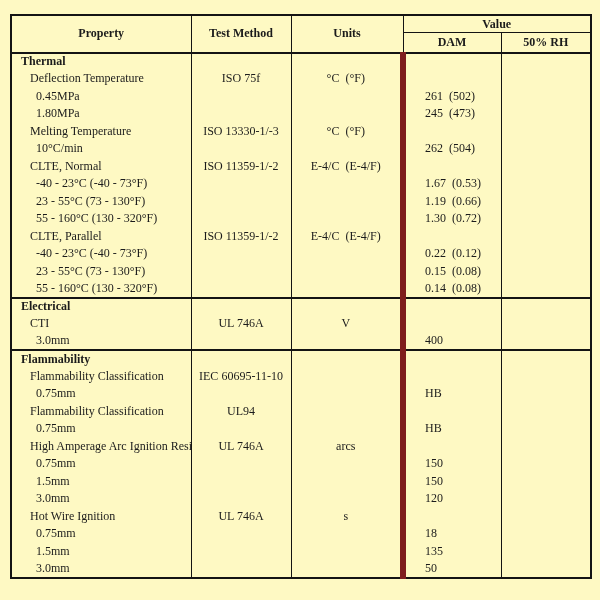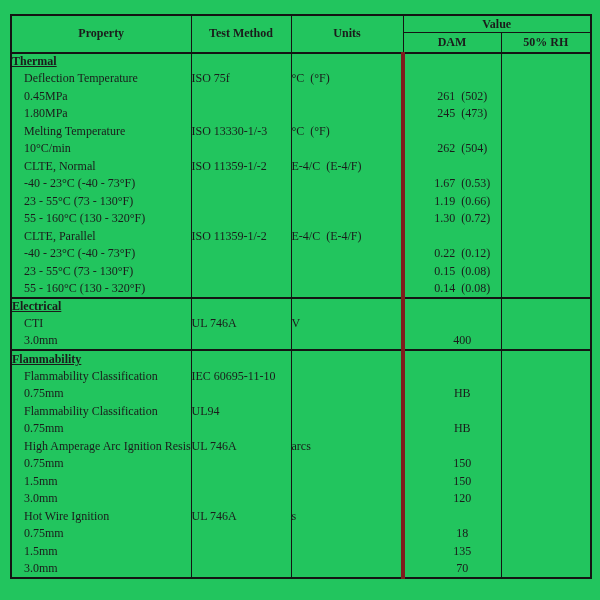--- a/index.html
+++ b/index.html
@@ -4,21 +4,21 @@
 <style>
   html, body {
     margin: 0;
     padding: 0;
     background: #ffffff;
   }
   .page {
     position: relative;
     width: 600px;
     height: 600px;
-    background: #22c55e;
+    background: #fef9c3;
     font-family: "Liberation Serif", serif;
     color: #1b1b1b;
     overflow: hidden;
   }
   table.props {
     position: absolute;
     left: 10px;
     top: 14px;
     width: 580px;
     border-collapse: collapse;
@@ -53,28 +53,28 @@
   tbody tr.section-start td { border-top: 2px solid #141414; }
 
   tbody td {
     padding: 0;
     vertical-align: middle;
     line-height: 1.05;
     white-space: pre;
     overflow: hidden;
   }
   td.col-prop   { text-align: left; }
-  td.col-method { border-left: 1px solid #141414; }
-  td.col-units  { border-left: 1px solid #141414; margin-left: 47px; }
-  td.col-dam    { text-align: center; border-left: 4px solid #7f1d1d; padding-left: 19px; }
+  td.col-method { text-align: center; border-left: 1px solid #141414; }
+  td.col-units  { text-align: center; border-left: 1px solid #141414; margin-left: 47px; }
+  td.col-dam    { border-left: 6px solid #7f1d1d; padding-left: 19px; }
   td.col-rh     { text-align: center; border-left: 1px solid #141414; }
 
-  td.col-prop.section { font-weight: bold; padding-left: 0; text-decoration: underline; }
-  td.col-prop.item    { padding-left: 12px; }
-  td.col-prop.sub     { padding-left: 12px; }
+  td.col-prop.section { font-weight: bold; padding-left: 9px; }
+  td.col-prop.item    { padding-left: 18px; }
+  td.col-prop.sub     { padding-left: 24px; }
 </style>
 </head>
 <body>
 
 <div class="page">
   <table class="props">
     <colgroup>
       <col class="c-prop">
         <col class="c-method">
         <col class="c-units">
@@ -294,18 +294,18 @@
           <td class="col-prop sub">1.5mm</td>
           <td class="col-method"></td>
           <td class="col-units"></td>
           <td class="col-dam">135</td>
           <td class="col-rh"></td>
         </tr>
         <tr>
           <td class="col-prop sub">3.0mm</td>
           <td class="col-method"></td>
           <td class="col-units"></td>
-          <td class="col-dam">70</td>
+          <td class="col-dam">50</td>
           <td class="col-rh"></td>
         </tr>
       </tbody>
   </table>
 </div>
 
 </body></html>

